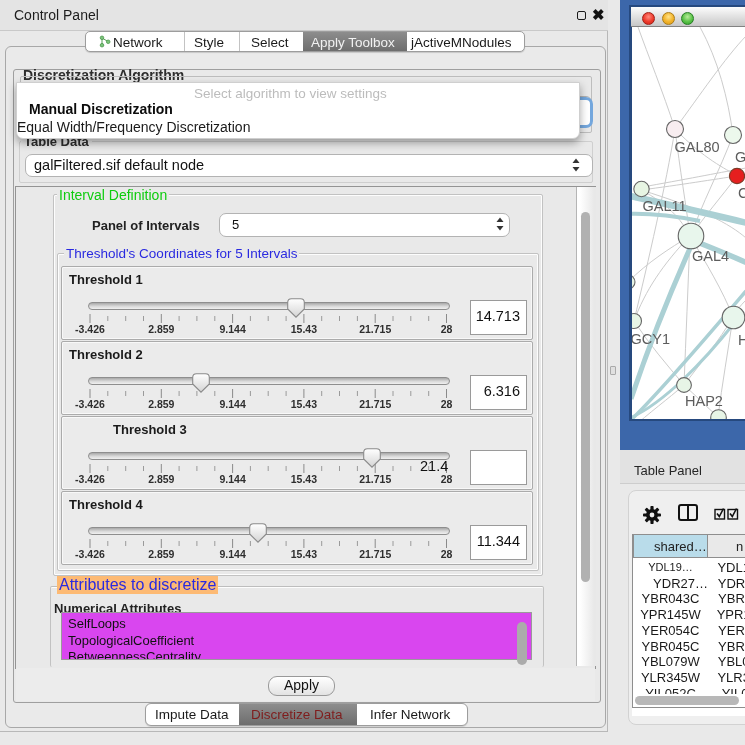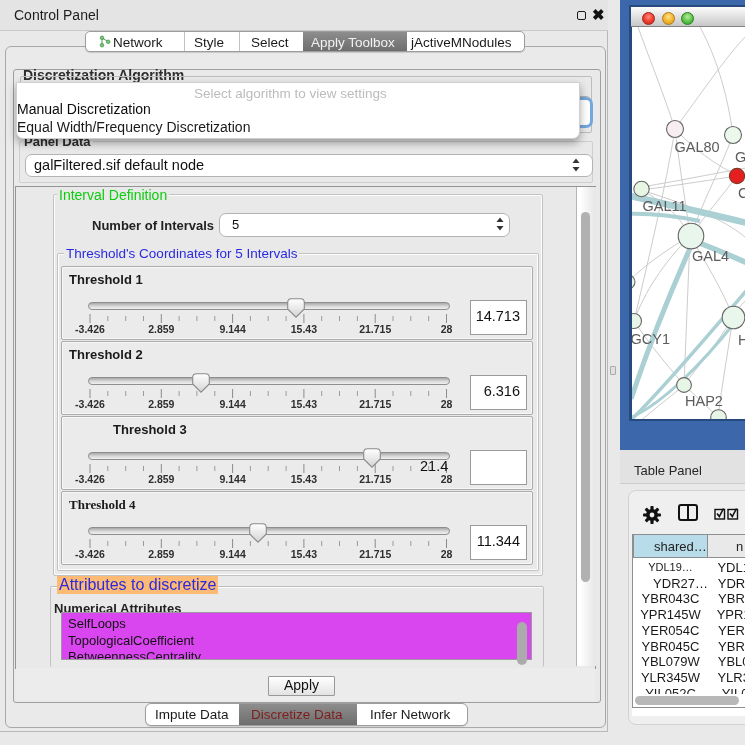--- a/index.html
+++ b/index.html
@@ -47,37 +47,37 @@
 <div class="abs" style="left:20px;top:76px;width:570px;height:55px;border:1px solid #bdbdbd;border-radius:2px;"></div>
 <div class="abs" style="left:300px;top:96px;width:290px;height:28px;background:#fff;border:1px solid #b0b0b0;border-radius:6px;"></div>
 
 <div class="abs" style="left:561px;top:97px;width:26px;height:25px;background:#fff;border:3px solid #74a7dd;border-radius:7px;"></div>
 <svg class="abs" style="left:568px;top:102px;" width="12" height="16" viewBox="0 0 12 16">
   <path d="M6 1 L10 6 L2 6 Z" fill="#bbb"></path>
     <path d="M6 15 L10 10 L2 10 Z" fill="#bbb"></path>
 </svg>
 
 <div class="abs" style="left:19px;top:141px;width:572px;height:40px;border:1px solid #cfcfcf;border-radius:2px;"></div>
-<div class="txt" style="left:21px;top:134px;font-size:13px;font-weight:bold;color:#2e2e2e;background:#e9e9e9;padding:0 3px;">Panel Data</div>
+<div class="txt" style="left:21px;top:134px;font-size:13px;font-weight:bold;color:#2e2e2e;background:#e9e9e9;padding:0 3px;">Table Data</div>
 <div class="abs" style="left:25px;top:154px;width:566px;height:21px;background:#fff;border:1px solid #b3b3b3;border-radius:7px;"></div>
 <div class="txt" style="left:34px;top:157px;font-size:14.5px;color:#111;">galFiltered.sif default node</div>
 <svg class="abs" style="left:570px;top:158px;" width="12" height="14" viewBox="0 0 12 14">
   <path d="M6 0.5 L9.5 5 L2.5 5 Z" fill="#333"></path>
     <path d="M6 13.5 L9.5 9 L2.5 9 Z" fill="#333"></path>
 </svg>
 
 <div class="abs" style="left:15px;top:186px;width:579px;height:481px;background:#e9e9e9;border:1px solid #949494;"></div>
 
 <div class="abs" style="left:576px;top:187px;width:19px;height:479px;background:linear-gradient(to right,#ffffff 15%,#e8e8e8 90%);border-left:1px solid #b5b5b5;"></div>
 <div class="abs" style="left:581px;top:212px;width:9px;height:370px;background:#b1b1b1;border-radius:5px;"></div>
 
 <div class="abs" style="left:53px;top:194px;width:488px;height:380px;border:1px solid #c2c2c2;border-radius:2px;box-shadow:inset 0 0 0 1px #fdfdfd;"></div>
 <div class="txt" style="left:57px;top:187px;font-size:14px;color:#0ecc0e;background:#e9e9e9;padding:0 2px;">Interval Definition</div>
 
-<div class="txt" style="left:92px;top:218px;font-size:13px;font-weight:bold;color:#222;">Number of Intervals</div>
+<div class="txt" style="left:92px;top:218px;font-size:13px;font-weight:bold;color:#222;">Panel of Intervals</div>
 <div class="abs" style="left:219px;top:213px;width:289px;height:22px;background:#fff;border:1px solid #b3b3b3;border-radius:7px;"></div>
 <div class="txt" style="left:232px;top:217px;font-size:13px;color:#111;">5</div>
 <svg class="abs" style="left:494px;top:217px;" width="12" height="14" viewBox="0 0 12 14">
   <path d="M6 0.5 L9.5 5 L2.5 5 Z" fill="#333"></path>
     <path d="M6 13.5 L9.5 9 L2.5 9 Z" fill="#333"></path>
 </svg>
 
 <div class="abs" style="left:57px;top:253px;width:480px;height:316px;border:1px solid #c2c2c2;border-radius:2px;box-shadow:inset 0 0 0 1px #fdfdfd;"></div>
 <div class="txt" style="left:64px;top:246px;font-size:13.5px;color:#2a2ae0;background:#e9e9e9;padding:0 2px;">Threshold's Coordinates for 5 Intervals</div>
 
@@ -205,21 +205,21 @@
       <linearGradient id="th3" x1="0" y1="0" x2="0" y2="1">
         <stop offset="0" stop-color="#ffffff"></stop>
         <stop offset="1" stop-color="#d4d4d4"></stop>
       </linearGradient>
     </defs>
 <path d="M4.5 0.7 L13.5 0.7 Q17.3 0.7 17.3 4.5 L17.3 11 L9 19.2 L0.7 11 L0.7 4.5 Q0.7 0.7 4.5 0.7 Z" fill="url(#th3)" stroke="#8a8a8a" stroke-width="1.1"></path>
 </svg>
 <div class="abs" style="left:470px;top:450px;width:55px;height:33px;background:#fff;border:1px solid #9a9a9a;"></div>
 <div class="txt" style="left:420px;top:458px;width:100px;font-size:14.5px;color:#111;">21.4</div>
 <div class="abs" style="left:61px;top:491px;width:470px;height:72px;background:#ebebeb;border:1px solid #ababab;border-radius:2px;box-shadow:inset 0 0 0 1px #f8f8f8;"></div>
-<div class="txt" style="left:69px;top:497px;font-size:13px;font-weight:bold;color:#1a1a1a;font-family:Liberation Serif, serif;">Threshold 4</div>
+<div class="txt" style="left:69px;top:497px;font-size:13px;font-weight:bold;color:#1a1a1a;">Threshold 4</div>
 <div class="abs" style="left:88px;top:527px;width:360px;height:6px;border:1px solid #8e8e8e;border-radius:4px;background:linear-gradient(#a8a8a8,#d9d9d9 55%,#f0f0f0);"></div>
 <svg class="abs" style="left:0;top:0;pointer-events:none;" width="600" height="745" viewBox="0 0 600 745">
     <line x1="90.0" y1="539" x2="90.0" y2="548" stroke="#8a8a8a" stroke-width="1"></line>
     <line x1="107.8" y1="541" x2="107.8" y2="546" stroke="#9a9a9a" stroke-width="1"></line>
     <line x1="125.7" y1="541" x2="125.7" y2="546" stroke="#9a9a9a" stroke-width="1"></line>
     <line x1="143.5" y1="541" x2="143.5" y2="546" stroke="#9a9a9a" stroke-width="1"></line>
     <line x1="161.3" y1="539" x2="161.3" y2="548" stroke="#8a8a8a" stroke-width="1"></line>
     <line x1="179.1" y1="541" x2="179.1" y2="546" stroke="#9a9a9a" stroke-width="1"></line>
     <line x1="196.9" y1="541" x2="196.9" y2="546" stroke="#9a9a9a" stroke-width="1"></line>
     <line x1="214.8" y1="541" x2="214.8" y2="546" stroke="#9a9a9a" stroke-width="1"></line>
@@ -259,21 +259,21 @@
 <div class="txt" style="left:57px;top:576px;font-size:16px;color:#2a2ae0;background:#fdba74;padding:0 2px;">Attributes to discretize</div>
 <div class="txt" style="left:54px;top:601px;font-size:13px;font-weight:bold;color:#222;">Numerical Attributes</div>
 <div class="abs" style="left:61px;top:612px;width:469px;height:46px;background:#d946ef;border:1px solid #9a9a9a;overflow:hidden;">
   <div class="txt" style="left:6px;top:3px;font-size:13px;color:#111;">SelfLoops</div>
   <div class="txt" style="left:6px;top:19.5px;font-size:13px;color:#111;">TopologicalCoefficient</div>
   <div class="txt" style="left:6px;top:36px;font-size:13px;color:#111;">BetweennessCentrality</div>
 </div>
 <div class="abs" style="left:517px;top:622px;width:10px;height:43px;background:#ababab;border-radius:5px;"></div>
 
 <div class="abs" style="left:16px;top:668px;width:579px;height:33px;background:#ececec;"></div>
-<div class="abs" style="left:268px;top:676px;width:65px;height:18px;background:linear-gradient(#ffffff,#e3e3e3);border:1px solid #999;border-radius:1px;text-align:center;font-size:14px;color:#111;line-height:17px;">Apply</div>
+<div class="abs" style="left:268px;top:676px;width:65px;height:18px;background:linear-gradient(#ffffff,#e3e3e3);border:1px solid #999;border-radius:9px;text-align:center;font-size:14px;color:#111;line-height:17px;">Apply</div>
 
 <div class="abs" style="left:145px;top:703px;width:321px;height:21px;background:#fff;border:1px solid #9d9d9d;border-radius:6px;overflow:hidden;box-shadow:0 1px 1px rgba(0,0,0,0.12);">
   <div class="abs" style="left:0;top:0;width:93px;height:21px;border-right:1px solid #c3c3c3;"></div>
   <div class="abs" style="left:93px;top:0;width:118px;height:21px;background:linear-gradient(#8d8d8d,#6e6e6e);"></div>
   <div class="abs" style="left:211px;top:0;width:110px;height:21px;"></div>
 </div>
 <div class="txt" style="left:155px;top:707px;font-size:13.5px;color:#1a1a1a;">Impute Data</div>
 <div class="txt" style="left:251px;top:707px;font-size:13.5px;color:#7f1d1d;">Discretize Data</div>
 <div class="txt" style="left:370px;top:707px;font-size:13.5px;color:#1a1a1a;">Infer Network</div>
 
@@ -399,14 +399,14 @@
 <div class="abs" style="left:0;top:151.6px;width:75px;height:15.7px;text-align:center;font-size:13px;color:#1a1a1a;line-height:15.7px;">YIL052C</div>
 <div class="abs" style="left:76px;top:151.6px;width:76px;text-align:center;font-size:13px;color:#1a1a1a;line-height:15.7px;">YIL052C</div>
 <div class="abs" style="left:0;top:160px;width:113px;height:13px;background:#fff;"></div>
 <div class="abs" style="left:2px;top:162px;width:104px;height:9px;background:#b8b8b8;border-radius:5px;"></div>
 </div>
 <div class="abs" style="left:632px;top:707px;width:113px;height:1px;background:#8e8e8e;"></div>
 <div class="abs" style="left:632px;top:708px;width:113px;height:8px;background:#fff;"></div>
 
 <div class="abs" style="left:16px;top:82px;width:562px;height:55px;background:#ffffff;border:1px solid #cfcfcf;border-radius:0 0 7px 7px;box-shadow:0 4px 9px rgba(0,0,0,0.35);"></div>
 <div class="txt" style="left:194px;top:86px;font-size:13.5px;color:#bcbcbc;">Select algorithm to view settings</div>
-<div class="txt" style="left:17px;top:100.5px;font-size:14px;font-weight:normal;color:#0c0c0c;">Manual Discretization</div>
+<div class="txt" style="left:17px;top:100.5px;font-size:14px;font-weight:bold;color:#0c0c0c;padding-left:12px;">Manual Discretization</div>
 <div class="txt" style="left:17px;top:118.5px;font-size:14px;color:#1a1a1a;">Equal Width/Frequency Discretization</div>
 
 </body></html>

